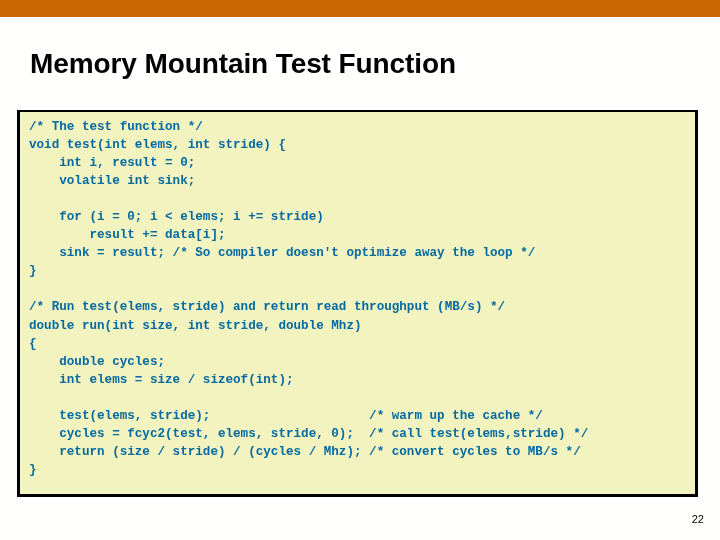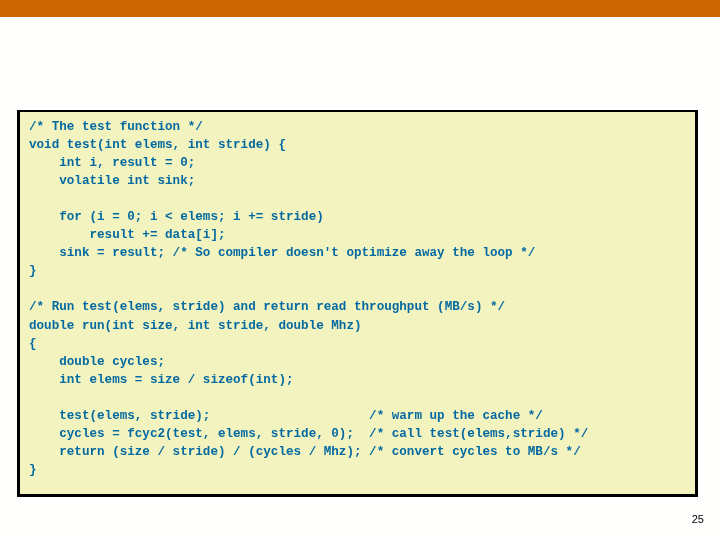--- a/index.html
+++ b/index.html
@@ -90,20 +90,21 @@
     text-align: right;
   }
 </style>
 </head>
 <body>
 
 <div id="slide">
 
   <div id="top-band"></div>
 
+  <h1 id="slide-title">Memory Mountain Test Function</h1>
 
   <div id="code-panel">
     <pre id="code-text">/* The test function */
 void test(int elems, int stride) {
     int i, result = 0;
     volatile int sink;
 
     for (i = 0; i &lt; elems; i += stride)
         result += data[i];
     sink = result; /* So compiler doesn't optimize away the loop */
@@ -114,15 +115,15 @@
 {
     double cycles;
     int elems = size / sizeof(int);
 
     test(elems, stride);                     /* warm up the cache */
     cycles = fcyc2(test, elems, stride, 0);  /* call test(elems,stride) */
     return (size / stride) / (cycles / Mhz); /* convert cycles to MB/s */
 }</pre>
   </div>
 
-  <div id="slide-number">25</div>
+  <div id="slide-number">22</div>
 
 </div>
 
 </body></html>

